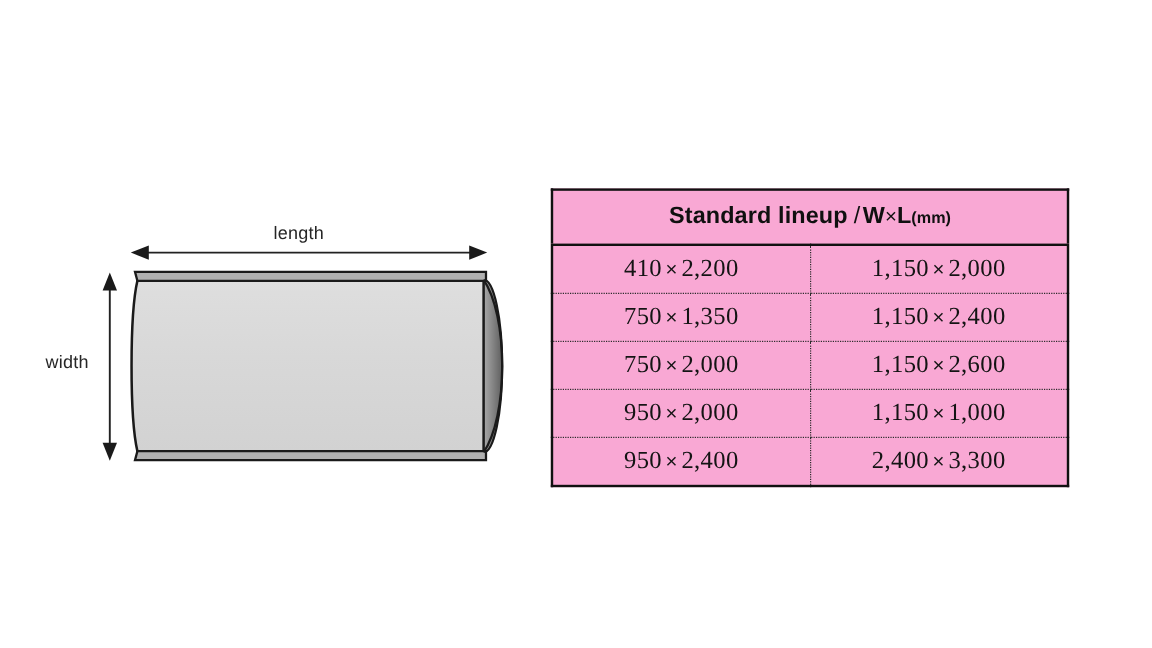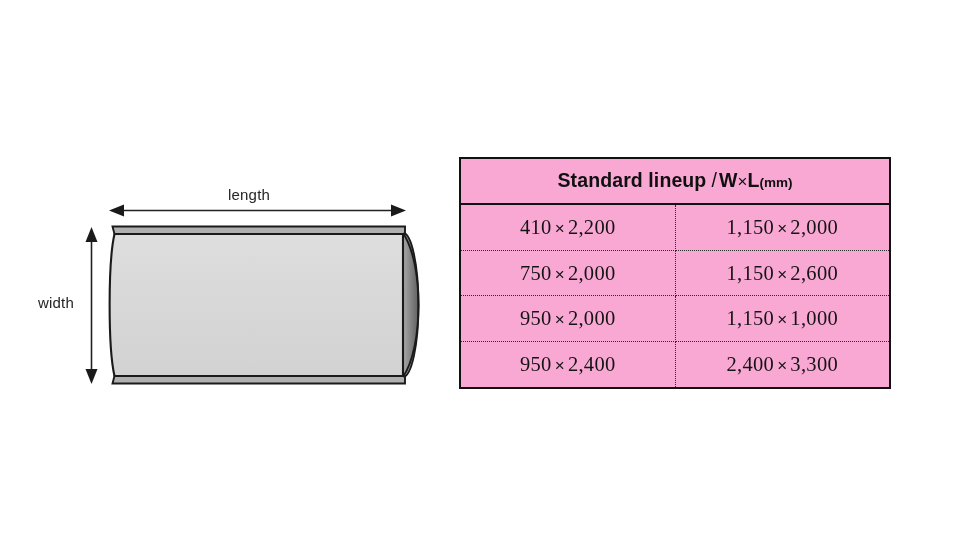--- a/index.html
+++ b/index.html
@@ -178,20 +178,24 @@
         <th colspan="2"><span>Standard lineup</span><span class="hdr-slash">/</span><span>W</span><span class="hdr-times">×</span><span>L</span><span class="hdr-unit">(mm)</span></th>
       </tr>
     </thead>
     <tbody>
 
       <tr>
         <td class="col-left"><span>410</span><span class="cell-x">×</span><span>2,200</span></td>
         <td class="col-right"><span>1,150</span><span class="cell-x">×</span><span>2,000</span></td>
       </tr>
 
+      <tr>
+        <td class="col-left"><span>750</span><span class="cell-x">×</span><span>1,350</span></td>
+        <td class="col-right"><span>1,150</span><span class="cell-x">×</span><span>2,400</span></td>
+      </tr>
 
       <tr>
         <td class="col-left"><span>750</span><span class="cell-x">×</span><span>2,000</span></td>
         <td class="col-right"><span>1,150</span><span class="cell-x">×</span><span>2,600</span></td>
       </tr>
 
       <tr>
         <td class="col-left"><span>950</span><span class="cell-x">×</span><span>2,000</span></td>
         <td class="col-right"><span>1,150</span><span class="cell-x">×</span><span>1,000</span></td>
       </tr>

